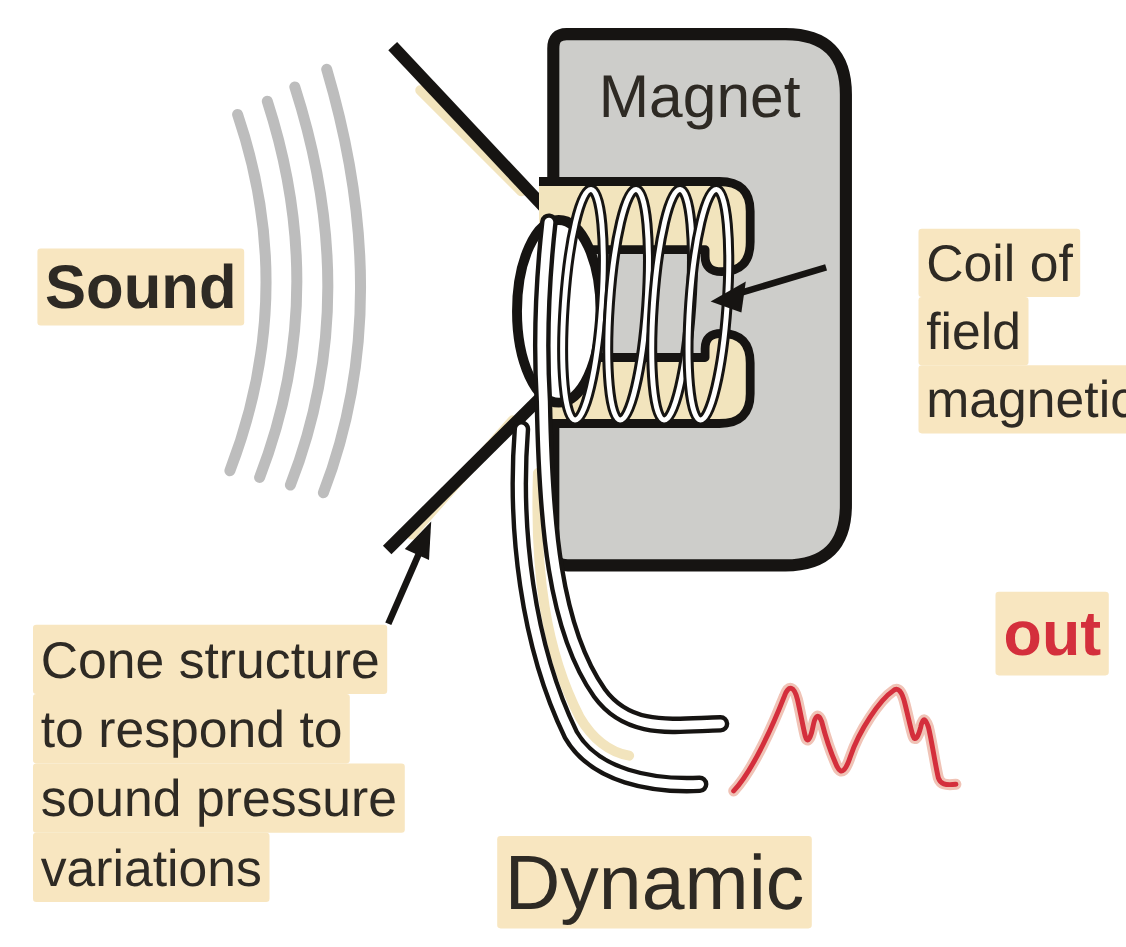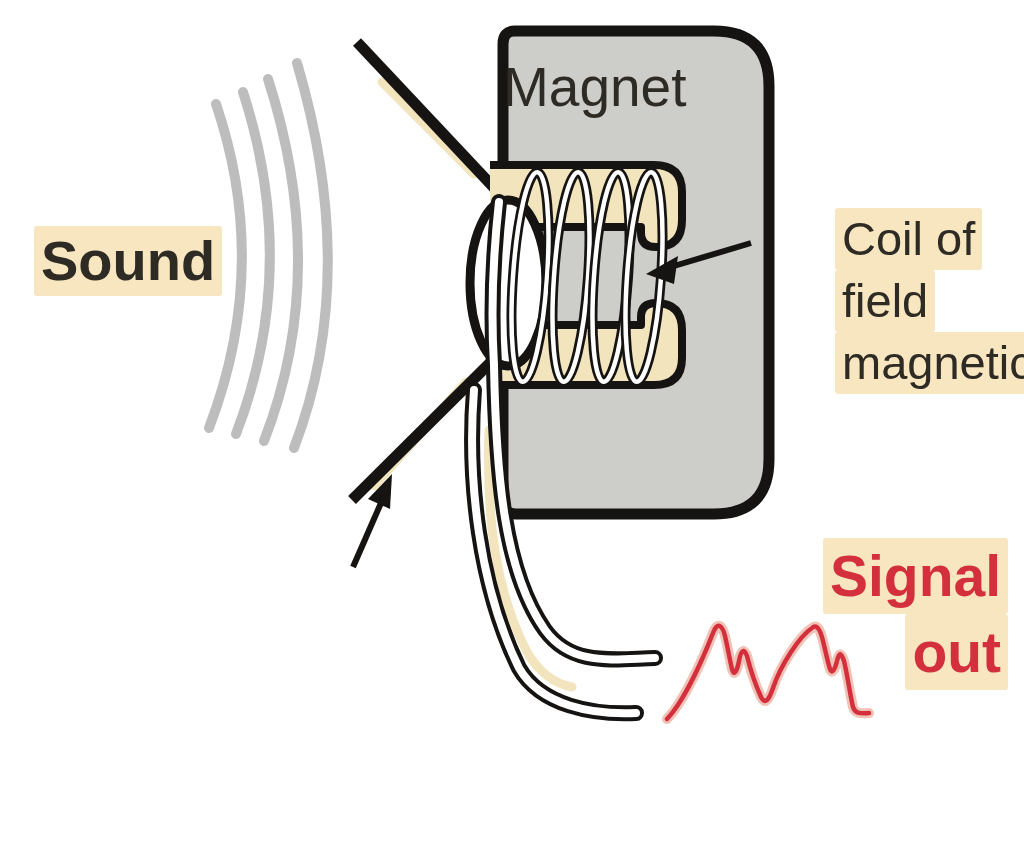--- a/index.html
+++ b/index.html
@@ -24,21 +24,21 @@
   .arrow-line{stroke:var(--ink,#161412);stroke-width:6;fill:none;stroke-linecap:butt;}
   .arrow-head{fill:var(--ink,#161412);stroke:none;}
   .halo{stroke:var(--halo-pink,#f0c3b6);stroke-width:10;fill:none;stroke-linecap:round;}
   .signal-wave{stroke:var(--signal-red,#d42f3c);stroke-width:4.5;fill:none;stroke-linecap:round;}
 
   
   .label{position:absolute;color:var(--text-ink,#2e2a24);}
   .line{display:block;}
   .hl{background:var(--highlight,#f8e6c0);padding:0 7px;border-radius:3px;display:inline-block;}
   #sound-label{left:30px;top:226px;width:196px;text-align:center;font-size:56px;line-height:70px;font-weight:bold;}
-  #magnet-label{left:503px;top:56px;width:266px;font-size:55px;line-height:62px;}
+  #magnet-label{left:503px;top:56px;width:266px;text-align:center;font-size:55px;line-height:62px;}
   #coil-label{left:791px;top:208px;font-size:47px;line-height:62px;margin-left:44px;}
   #cone-label{left:30px;top:568px;font-size:47px;line-height:63px;}
   #signal-label{left:780px;top:538px;width:228px;text-align:right;font-size:57px;line-height:76px;font-weight:700;color:var(--signal-red,#d42f3c);}
   #caption{left:420px;top:760px;width:350px;text-align:center;font-size:70px;line-height:84px;}
 </style>
 </head>
 <body>
 
 <div id="stage">
 
@@ -113,20 +113,28 @@
   <div id="magnet-label" class="label">
     <span>Magnet</span>
   </div>
 
   <div id="coil-label" class="label">
     <span class="line"><span class="hl">Coil of</span></span>
     <span class="line"><span class="hl">field</span></span>
     <span class="line"><span class="hl">magnetic</span></span>
   </div>
 
+  <div id="cone-label" class="label">
+    <span class="line"><span class="hl">Cone structure</span></span>
+    <span class="line"><span class="hl">to respond to</span></span>
+    <span class="line"><span class="hl">sound pressure</span></span>
+    <span class="line"><span class="hl">variations</span></span>
+  </div>
 
   <div id="signal-label" class="label">
-    <span class="line"><span class="hl">Signal</span></span>
     <span class="line"><span class="hl">out</span></span>
   </div>
 
+  <div id="caption" class="label">
+    <span class="hl">Dynamic</span>
+  </div>
 
 </div>
 
 </body></html>

